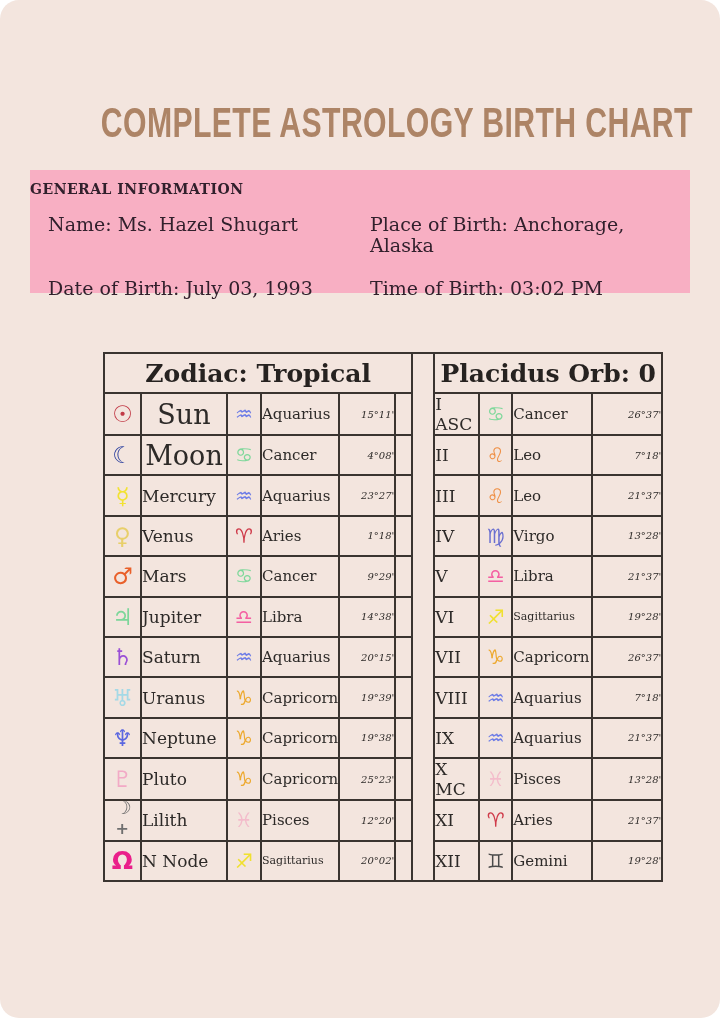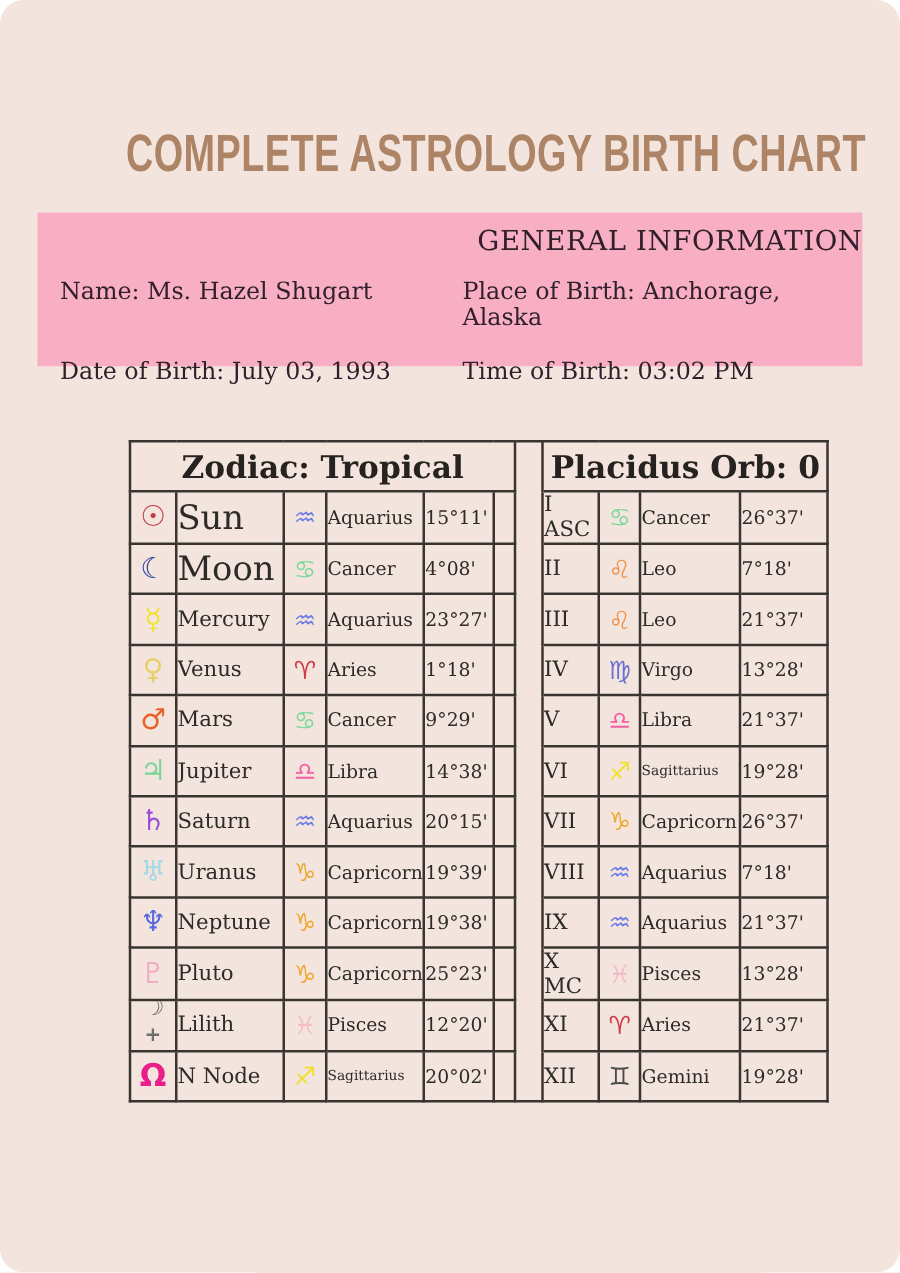--- a/index.html
+++ b/index.html
@@ -15,46 +15,46 @@
     text-align:center; font-family:"Liberation Sans", sans-serif;
     font-weight:bold; font-size:42px; line-height:1; color:#ad8466;
     transform:scaleX(0.72); letter-spacing:0.5px; white-space:nowrap;
   }
   
   .info-panel {
     position:absolute; left:30px; top:170px; width:660px; height:123px;
     background:#f8afc3; color:#31202c;
   }
   .info-heading {
-    margin:11px 0 0; text-align:right;
-    font-size:22px; font-weight:normal; letter-spacing:0.5px;
+    margin:11px 0 0; text-align:left;
+    font-size:14px; font-weight:bold; letter-spacing:0.5px;
   }
   .info-grid {
     display:grid; grid-template-columns:322px 1fr; row-gap:22px;
     padding:17px 8px 0 18px; font-size:19px; line-height:1.1;
   }
   
   .chart {
     position:absolute; left:103px; top:352px;
     border-collapse:collapse; table-layout:fixed;
     color:#2d2a28;
   }
   .chart th, .chart td { border:2px solid #3a3430; padding:0; overflow:hidden; }
   .chart th { height:38px; font-size:25px; font-weight:bold; color:#262220; }
   .chart td { height:38.4px; }
   .chart th.spacer { border-top:2px solid #3a3430; border-bottom:none; }
   .chart td.spacer { border-top:none; border-bottom:none; }
   .chart td.spacer.sp-bottom { border-bottom:2px solid #3a3430; }
   .picon { text-align:center; font-family:"DejaVu Sans", sans-serif; font-size:23px; font-weight:bold; }
   .sicon { text-align:center; font-family:"DejaVu Sans", sans-serif; font-size:20px; font-weight:bold; }
   .pname { font-size:17px; padding-left:7px; }
-  tr.r0 .pname, tr.r1 .pname { font-size:27px; }
+  tr.r0 .pname, tr.r1 .pname { font-size:27px;text-align:center; }
   .sname { font-size:15px; padding-left:5px;margin-left:36px; }
   .sname.small { font-size:11px; }
-  .deg { font-size:15px; text-align:left; }
+  .deg { font-size:10px; text-align:right;font-style:italic; }
   .house { font-size:17px; padding-left:5px;margin-left:36px; }
   .tail { background:transparent; }
   
   .lilith { position:relative; display:inline-block; width:18px; height:32px; }
   .lilith .cres { position:absolute; top:-6px; left:1px; font-size:19px; }
   .lilith .cross { position:absolute; bottom:-4px; left:2px; font-size:16px; font-weight:bold; }
   .nnode { font-size:25px; }
 </style>
 </head>
 <body>

